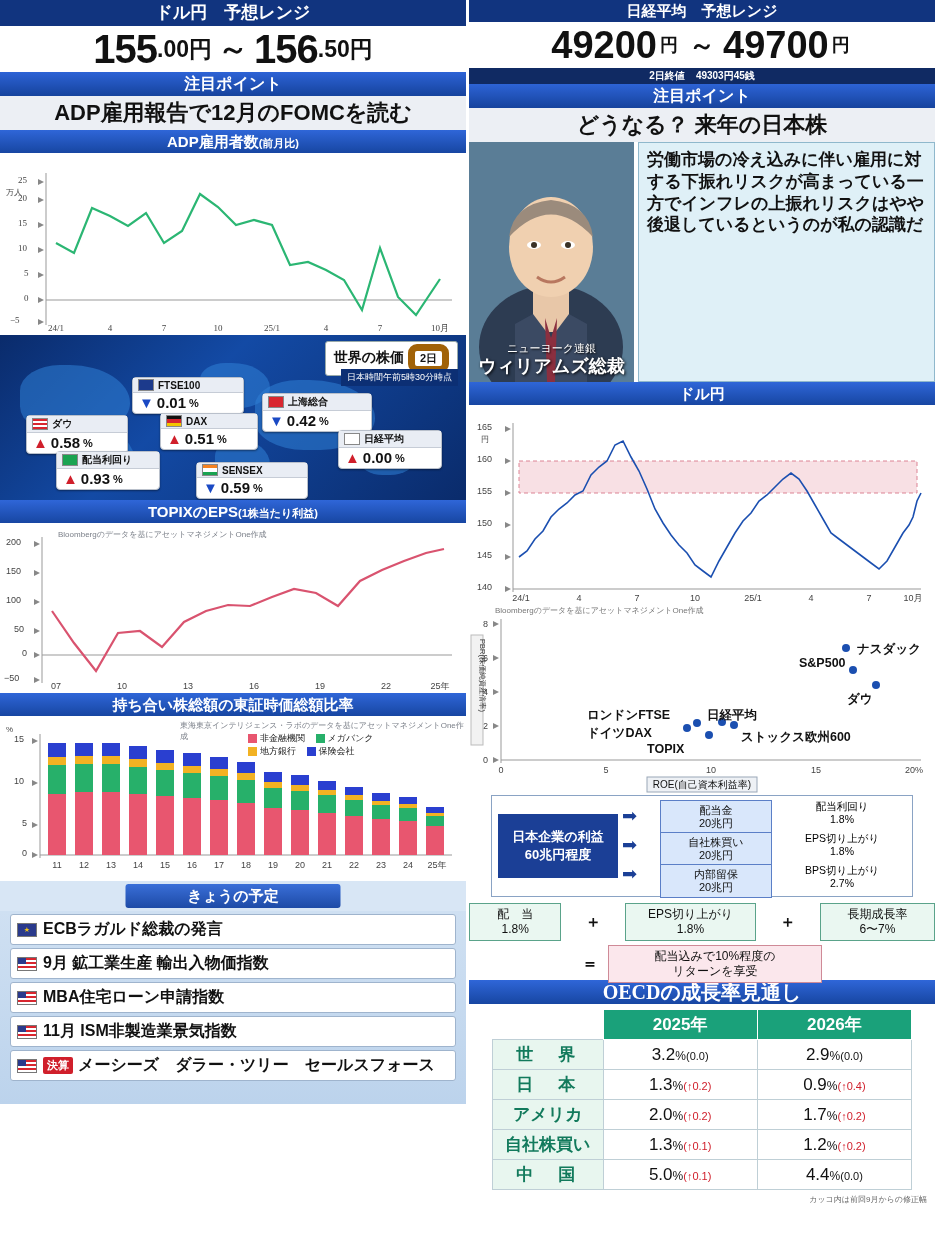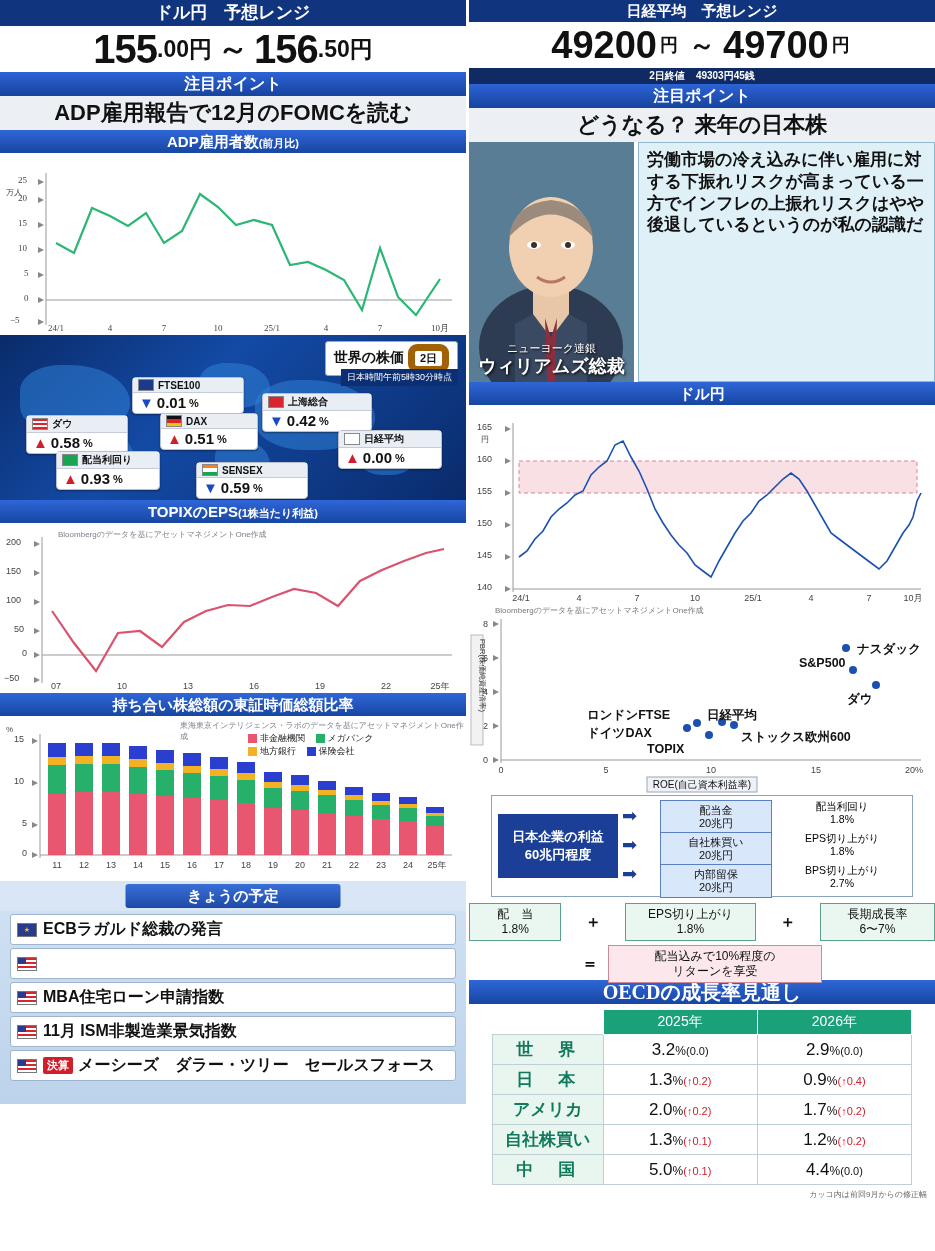--- a/index.html
+++ b/index.html
@@ -67,21 +67,21 @@
   .photo .cap1{position:absolute;bottom:26px;width:100%;text-align:center;color:#fff;font-size:11px;text-shadow:1px 1px 2px #000;}
   .photo .cap2{position:absolute;bottom:4px;width:100%;text-align:center;color:#fff;font-size:18px;font-weight:bold;text-shadow:1px 1px 3px #000;}
   .quote{flex:1;background:#dff0f7;border:1px solid #8fb8cc;margin-left:4px;padding:6px 8px;font-size:17px;font-weight:bold;line-height:1.28;color:#111;}
   .dcell{border:1px solid #5b7fc7;background:#d9e7fb;text-align:center;font-size:11px;color:#111;line-height:1.2;padding:3px 0;}
   .sumbox{border:1px solid #5aa38a;background:#eaf7f1;text-align:center;font-size:12px;color:#111;line-height:1.25;padding:3px 6px;}
   .retbox{border:1px solid #cf8a97;background:#fbe7ec;text-align:center;font-size:12px;color:#111;line-height:1.25;padding:3px 6px;}
 
   
   .oecd-title{height:24px;line-height:24px;text-align:center;color:#fff;font-size:20px;font-weight:bold;background:linear-gradient(180deg,#2f66d8,#1746a2);font-family:Liberation Serif, serif;}
   table.oecd{border-collapse:collapse;width:420px;margin:3px auto 0;}
-  table.oecd th{background:#1aa17a;color:#fff;font-size:14px;font-weight:normal;padding:3px 0;border:1px solid #fff;}
+  table.oecd th{background:#1aa17a;color:#fff;font-size:17px;font-weight:bold;padding:3px 0;border:1px solid #fff;}
   table.oecd th.corner{background:#ffffff;border:none;}
   table.oecd td{border:1px solid #bfcfd6;font-size:17px;color:#111;padding:3px 6px;background:#fff;text-align:center;}
   table.oecd td.rowhead{background:#e8f6ef;color:#127a5c;font-weight:bold;letter-spacing:4px;}
   .delta{font-size:11px;color:#d01f2b;}
   .delta.flat{color:#111;}
   .foot{font-size:8px;color:#666;text-align:right;padding-right:8px;}
   .tickr{font-size:9px;fill:#444;}
 </style>
 </head>
 <body>
@@ -442,20 +442,21 @@
       <div class="srow">
         <span class="ic">
             <span class="euflag">★</span>
           </span>
         <span>ECBラガルド総裁の発言</span>
       </div>
       <div class="srow">
         <span class="ic">
             <span class="usflag"></span>
           </span>
+        <span>9月 鉱工業生産 輸出入物価指数</span>
       </div>
       <div class="srow">
         <span class="ic">
             <span class="usflag"></span>
           </span>
         <span>MBA住宅ローン申請指数</span>
       </div>
       <div class="srow">
         <span class="ic">
             <span class="usflag"></span>

